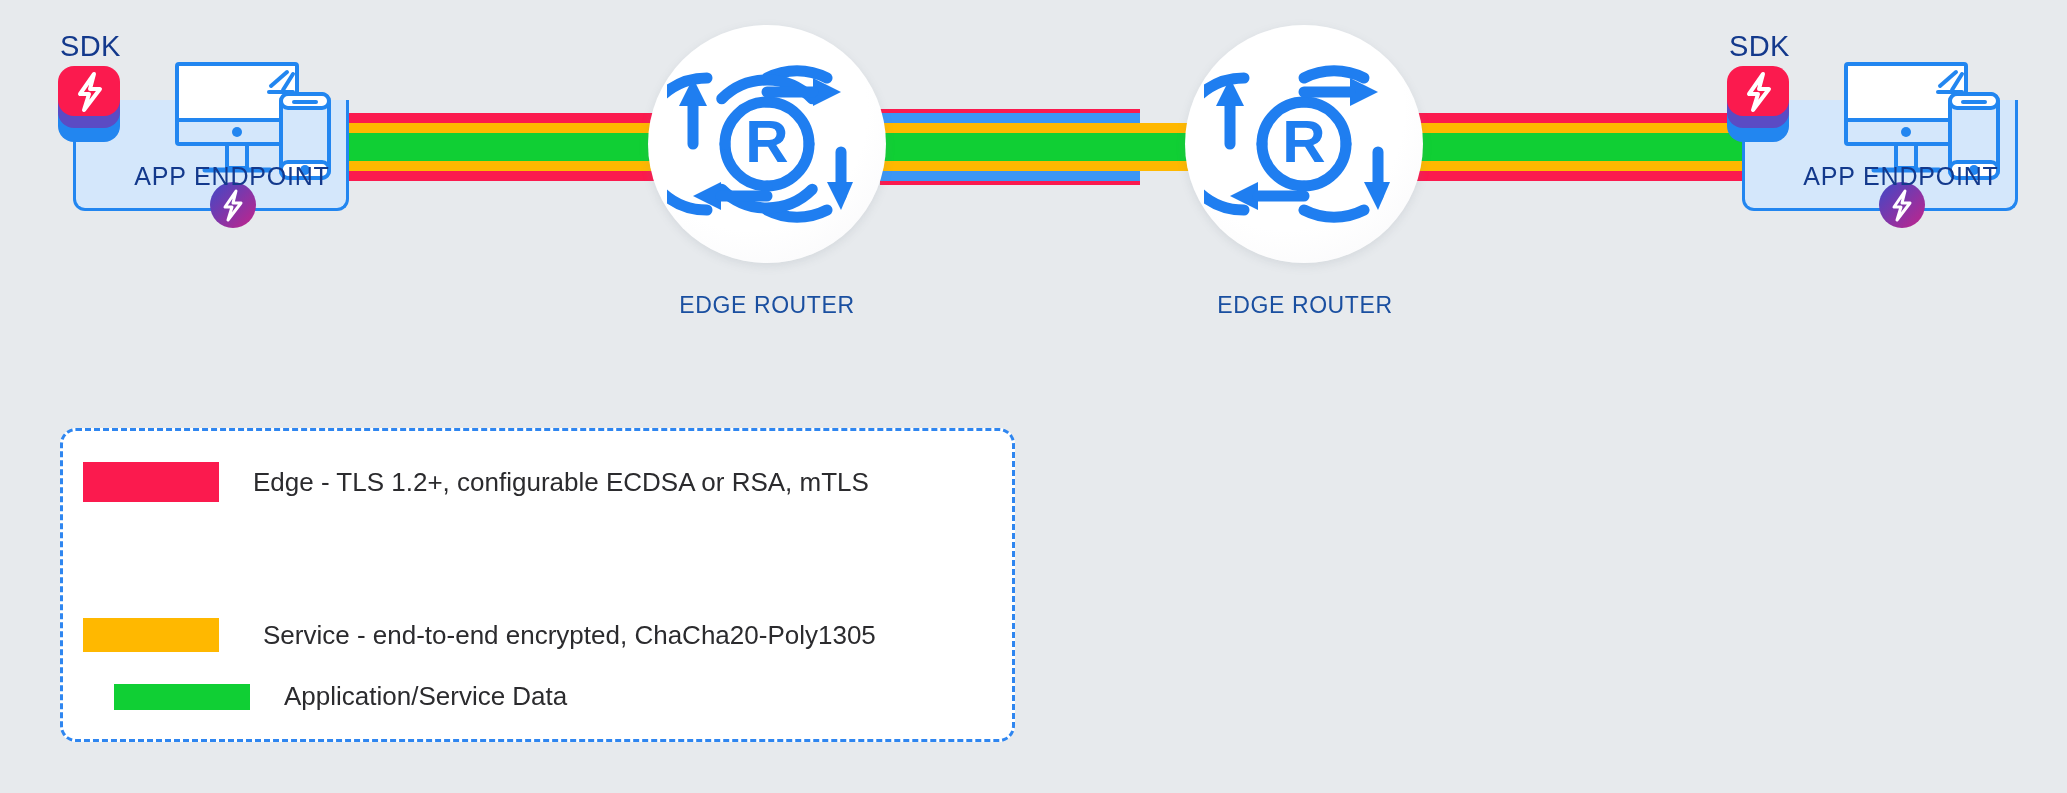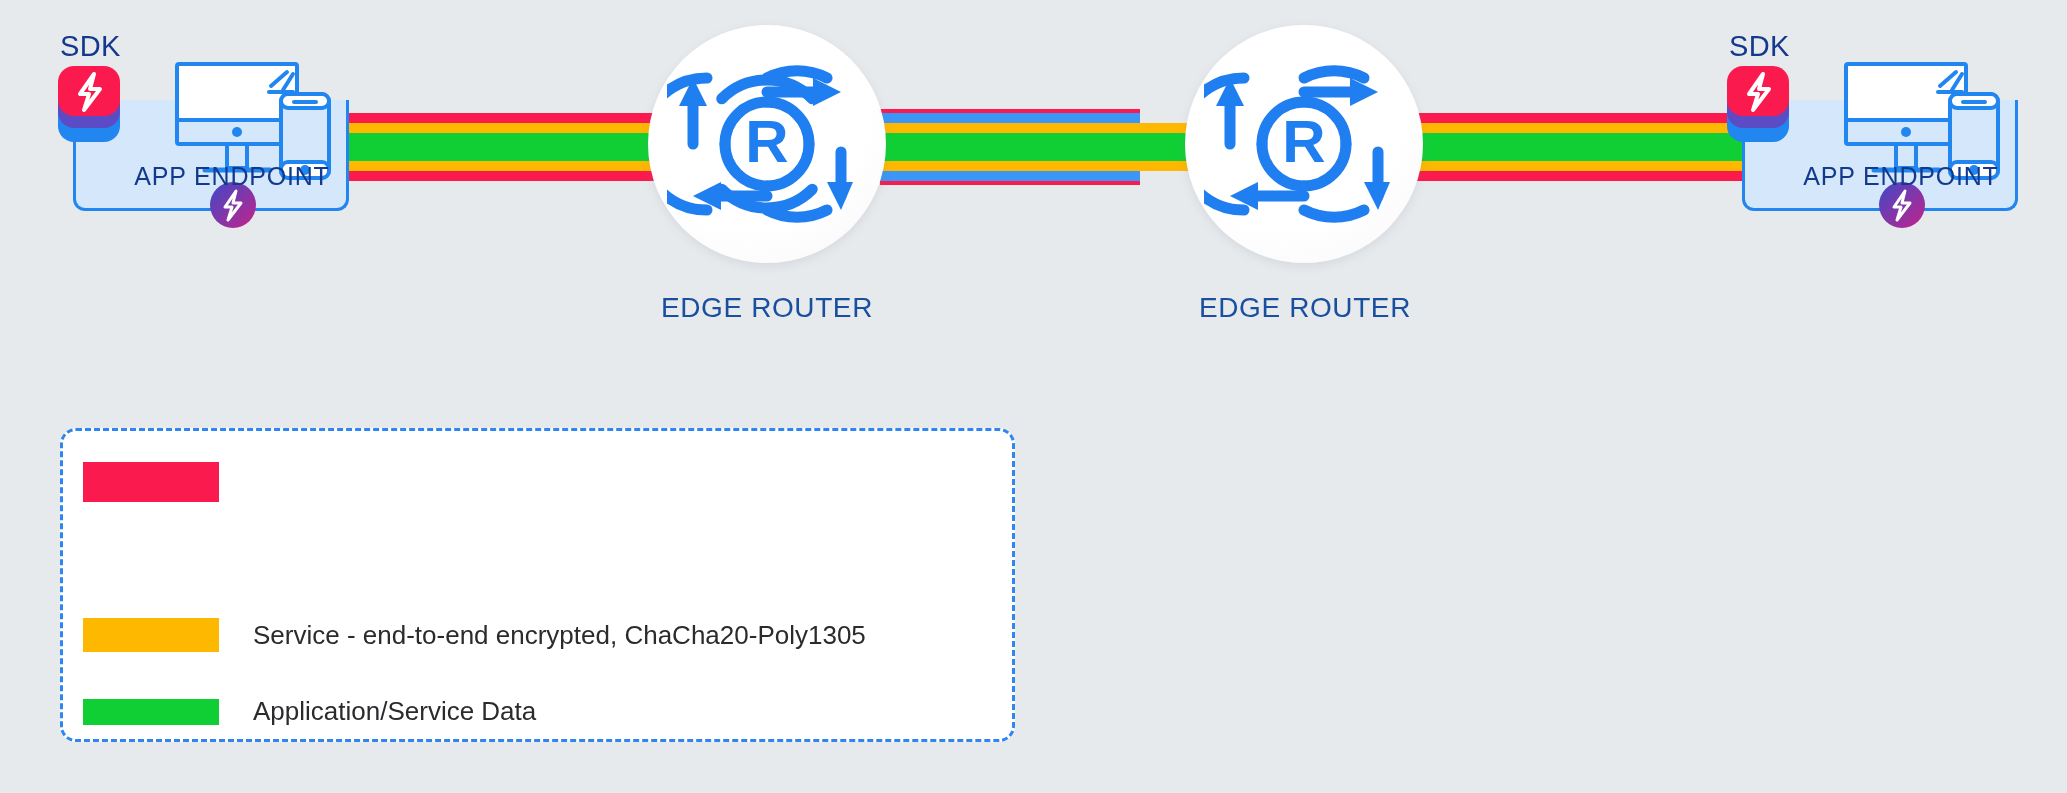--- a/index.html
+++ b/index.html
@@ -44,21 +44,21 @@
     position: absolute;
     left: 50%;
     top: 50%;
     transform: translate(-50%, -50%);
   }
   .router-label {
     position: absolute;
     width: 360px;
     text-align: center;
     color: #1a4fa0;
-    font-size: 28px;
+    font-size: 23px;
     letter-spacing: .6px;
     white-space: nowrap;
   }
 
   
   .endpoint-box {
     position: absolute;
     background: #d4e7fb;
     border: 3px solid #2286f0;
     border-radius: 12px;
@@ -279,27 +279,28 @@
       <path d="M27 10 L16 26 L23 26 L19 39 L32 22 L24 22 Z" fill="none" stroke="#ffffff" stroke-width="3" stroke-linejoin="round"></path>
     </svg>
 
     <div class="endpoint-label" style="left:1742px; top:162px; width:270px;">APP ENDPOINT</div>
   </div>
 
   <div class="legend" style="left:60px; top:428px; width:955px; height:314px;">
 
     <div class="legend-row" style="top:31px;">
       <div class="legend-swatch" style="background:#fb1a4e;"></div>
-    </div>
-
-
-    <div class="legend-row" style="top:187px;">
+      <div class="legend-text">Edge - TLS 1.2+, configurable ECDSA or RSA, mTLS</div>
+    </div>
+
+
+    <div class="legend-row" style="top:187px;gap:10px;">
       <div class="legend-swatch" style="background:#ffb800; height:34px;"></div>
       <div class="legend-text">Service - end-to-end encrypted, ChaCha20-Poly1305</div>
     </div>
 
-    <div class="legend-row" style="top:265px;">
+    <div class="legend-row" style="top:250px;margin-left:31px;">
       <div class="legend-swatch" style="background:#10cf34; height:26px;"></div>
       <div class="legend-text">Application/Service Data</div>
     </div>
   </div>
 
 </div>
 
 </body></html>

